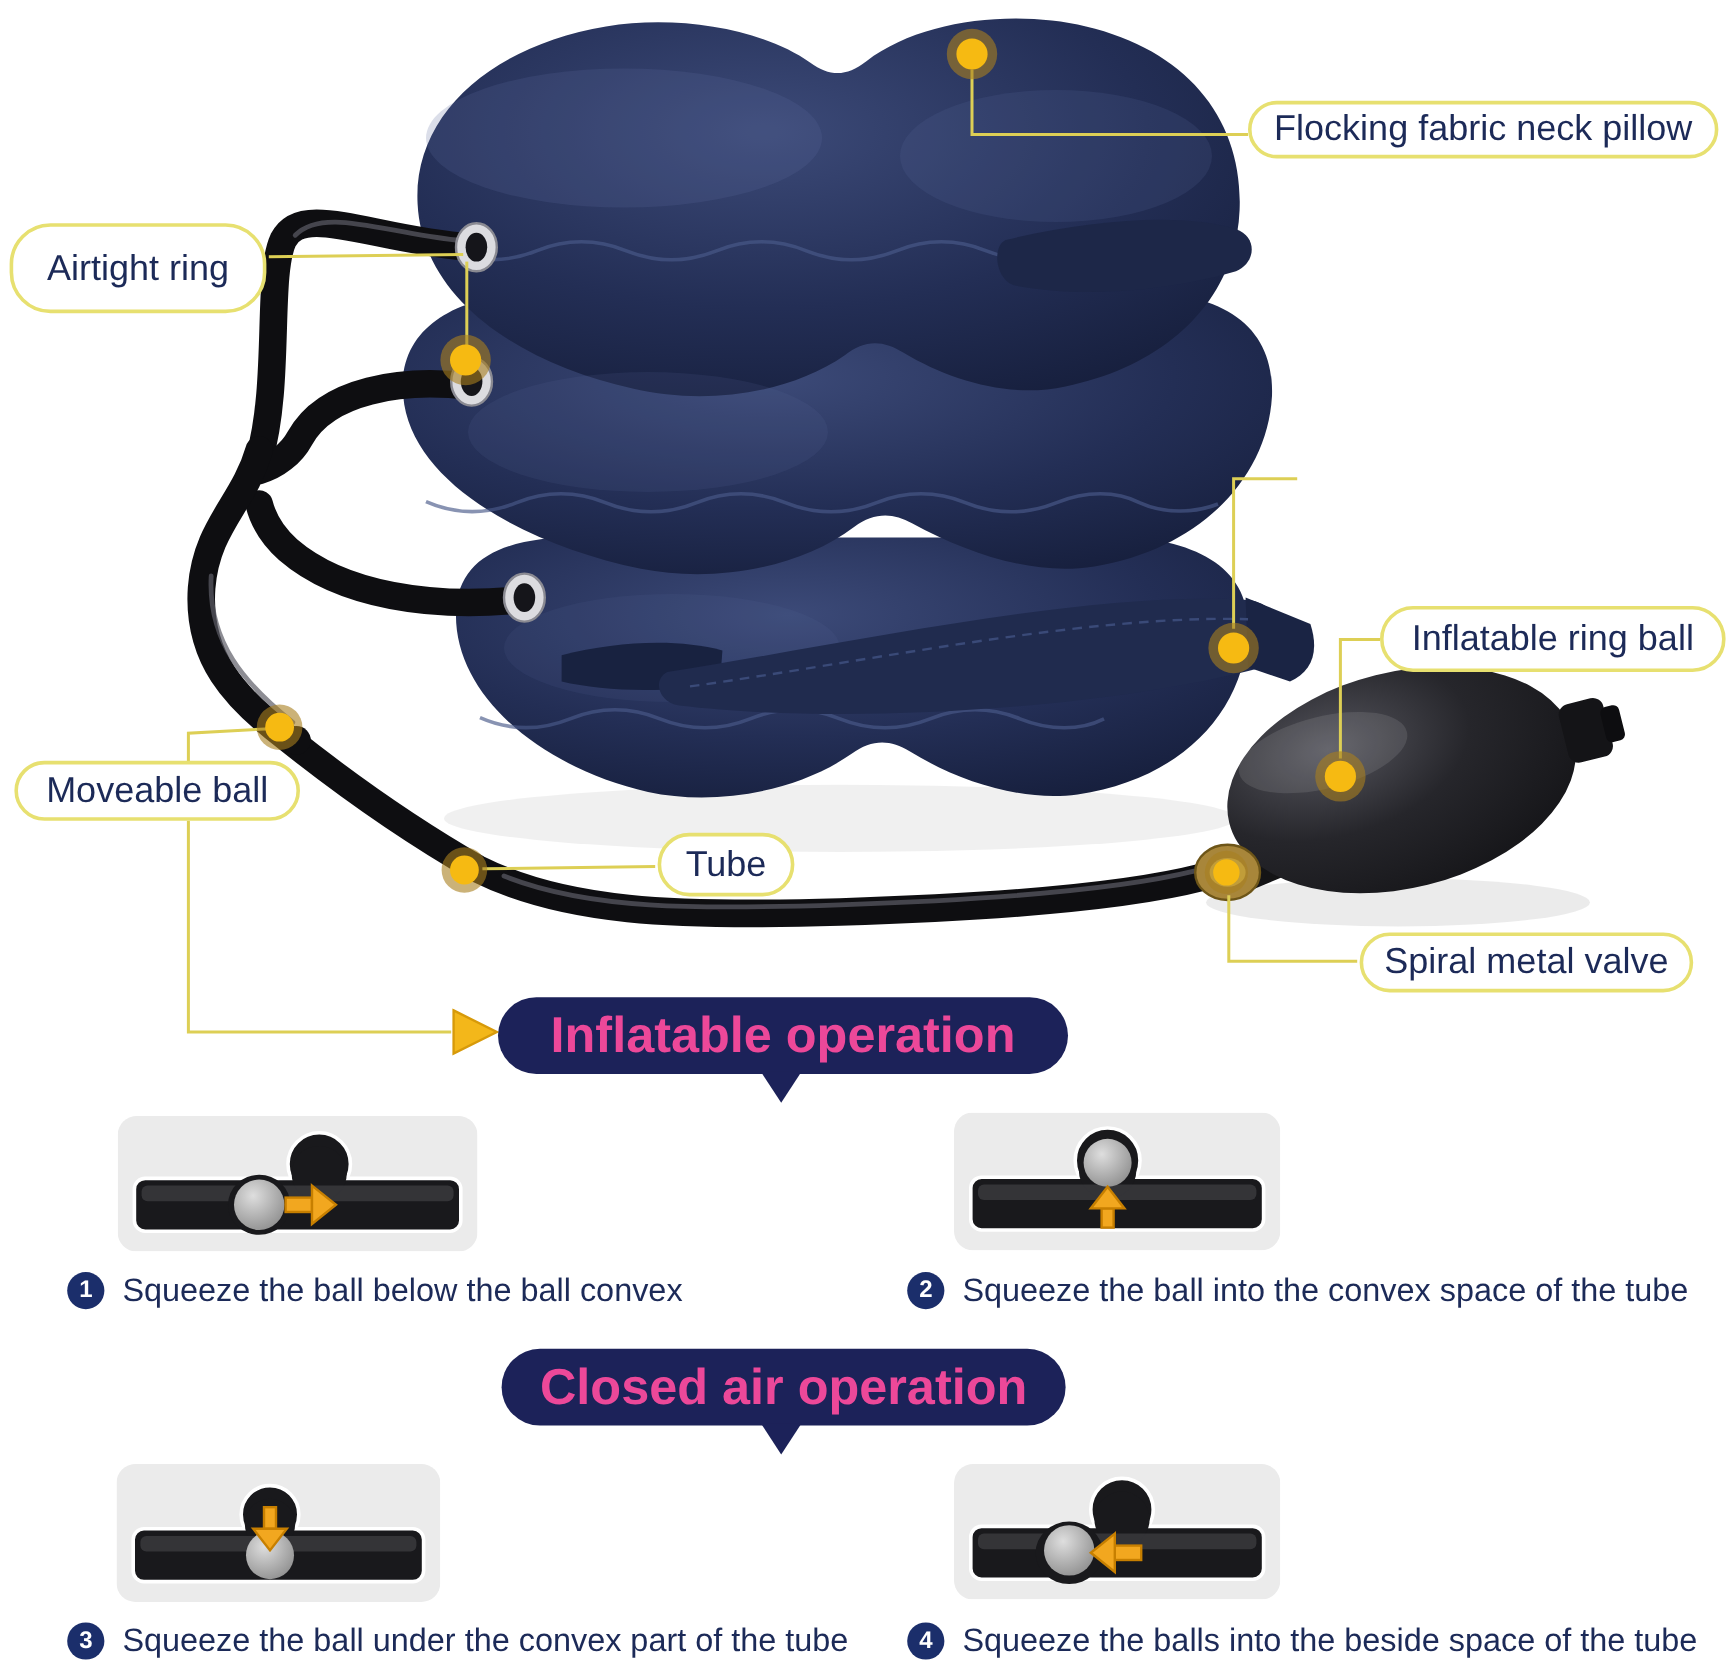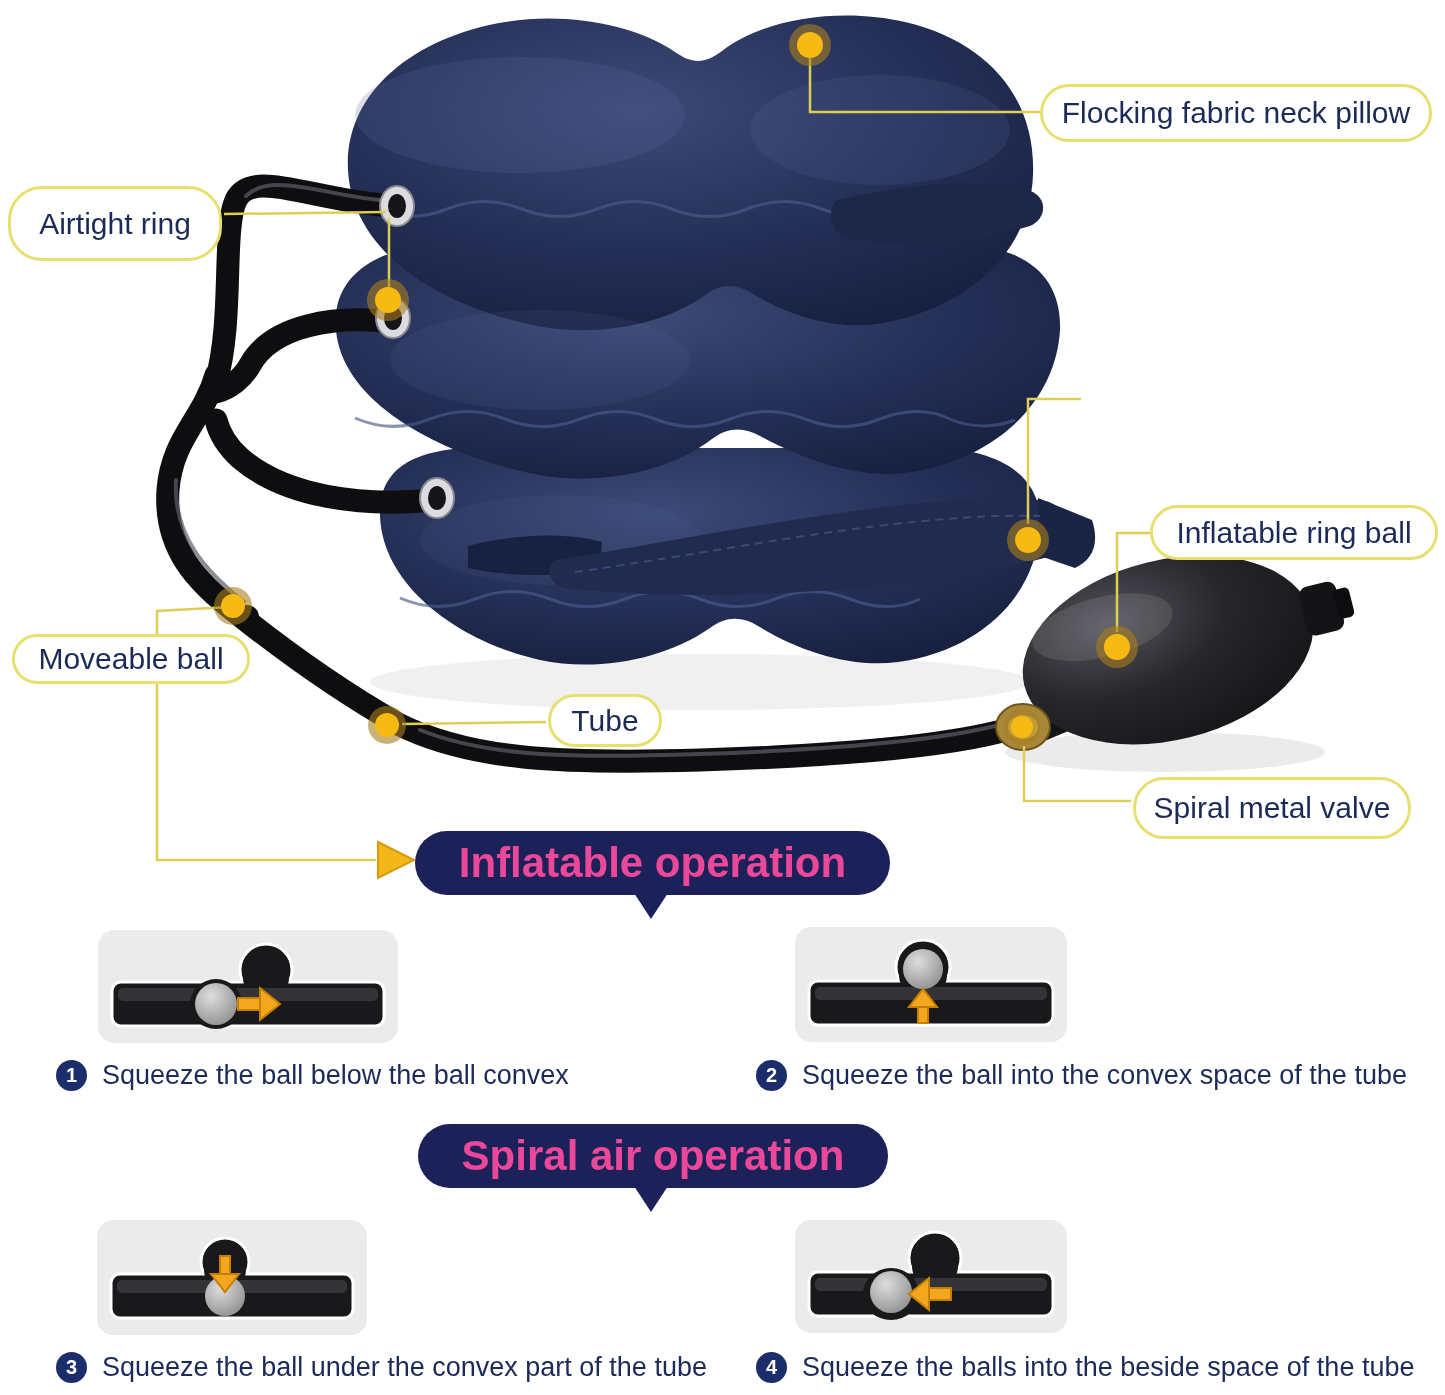--- a/index.html
+++ b/index.html
@@ -181,44 +181,44 @@
           <circle cx="387" cy="725" r="19" fill="#a87f1e" opacity="0.6"></circle>
           <circle cx="387" cy="725" r="12" fill="#f6ba12"></circle>
         </g>
       <g>
           <circle cx="1022" cy="727" r="18" fill="#a87f1e" opacity="0.55"></circle>
           <circle cx="1022" cy="727" r="11" fill="#f6ba12"></circle>
         </g>
     </g>
   </svg>
 
-  <div class="label" style="left:1040px;top:84px;width:392px;height:58px;text-align:right;">
+  <div class="label" style="left:1040px;top:84px;width:392px;height:48px;text-align:right;">
     <span>Flocking fabric neck pillow</span>
   </div>
   <div class="label" style="left:8px;top:186px;width:214px;height:75px;">
     <span>Airtight ring</span>
   </div>
   <div class="label" style="left:1150px;top:505px;width:288px;height:55px;">
     <span>Inflatable ring ball</span>
   </div>
   <div class="label" style="left:12px;top:634px;width:238px;height:50px;">
     <span>Moveable ball</span>
   </div>
   <div class="label" style="left:548px;top:694px;width:114px;height:53px;">
     <span>Tube</span>
   </div>
-  <div class="label" style="left:1133px;top:777px;width:278px;height:62px;">
+  <div class="label" style="left:1133px;top:777px;width:278px;height:50px;">
     <span>Spiral metal valve</span>
   </div>
 
   <div class="badge" style="left:415px;top:831px;width:475px;height:64px;">
     <span>Inflatable operation</span>
   </div>
   <div class="badge" style="left:418px;top:1124px;width:470px;height:64px;">
-    <span>Spiral air operation</span>
+    <span>Closed air operation</span>
   </div>
 
   <div class="panel" style="left:98px;top:930px;width:300px;height:113px;">
     <svg width="300" height="113" viewBox="0 0 300 113">
       <defs>
           <radialGradient id="ball1" cx="38%" cy="32%" r="80%">
             <stop offset="0%" stop-color="#dedede"></stop>
             <stop offset="100%" stop-color="#8a8a8a"></stop>
           </radialGradient>
         </defs>

